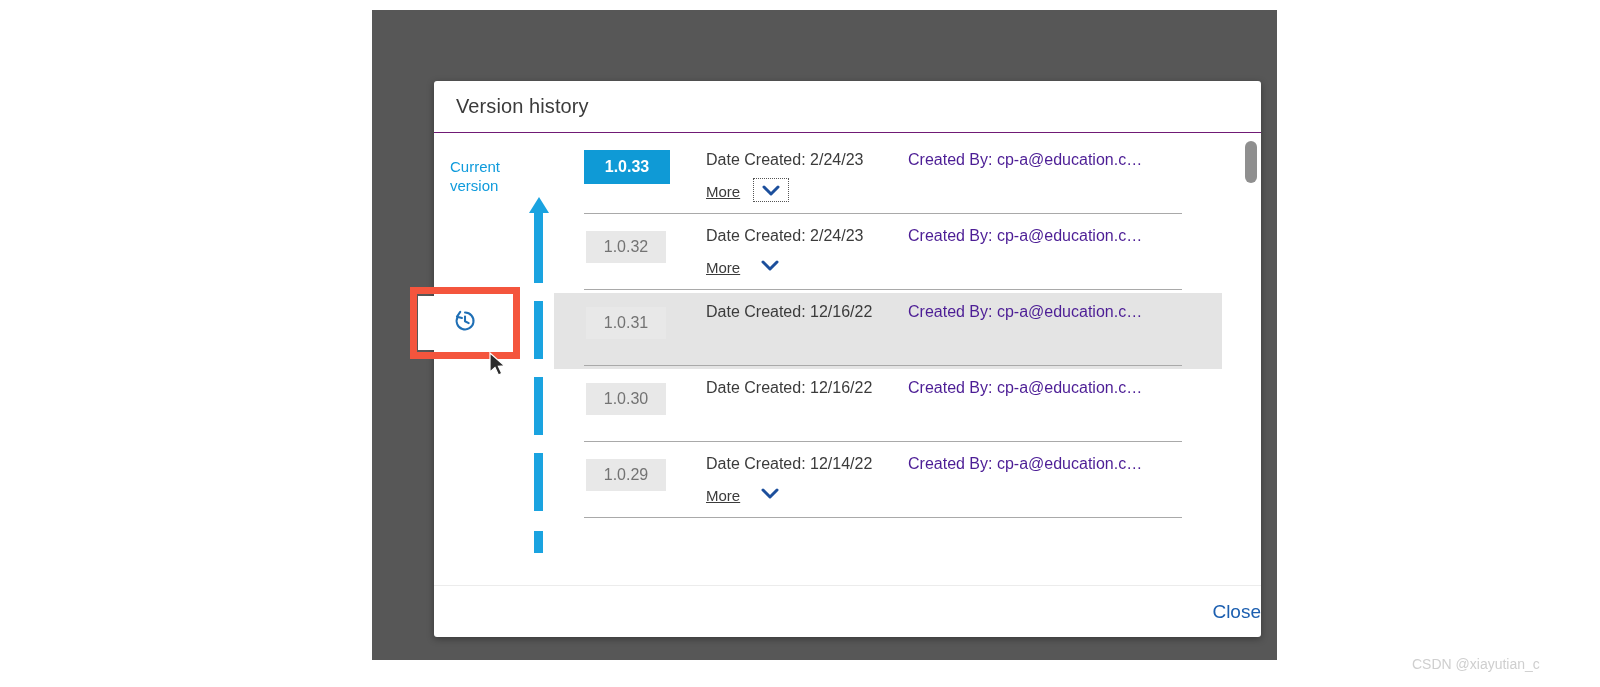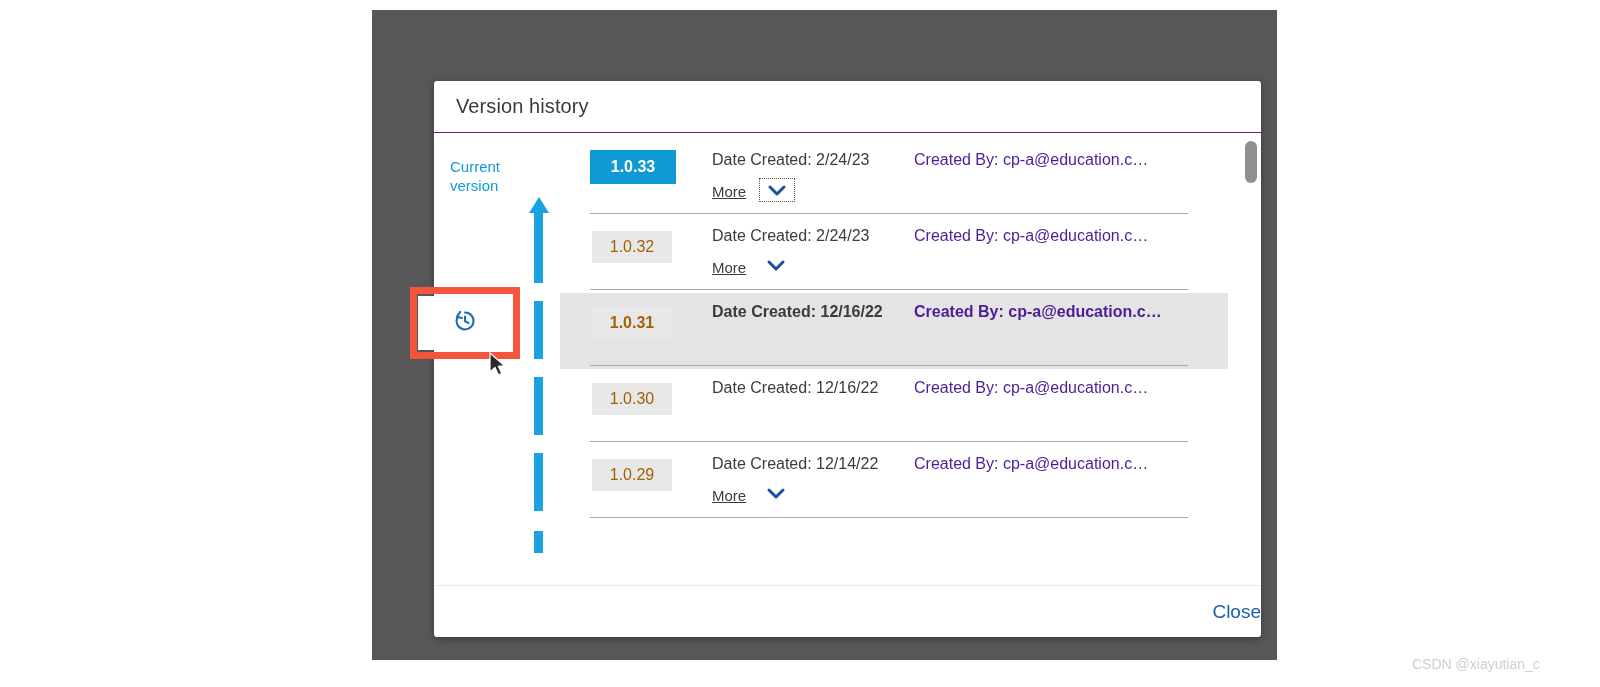--- a/index.html
+++ b/index.html
@@ -102,21 +102,21 @@
   }
 
   
   .rows {
     flex: 1 1 auto;
     position: relative;
   }
 
   .row {
     position: absolute;
-    left: 12px;
+    left: 6px;
     width: 668px;
     height: 76px;
     box-sizing: border-box;
   }
   .row.hovered { background: #e4e4e4; }
 
   .row-inner {
     position: relative;
     height: 100%;
   }
@@ -124,21 +124,21 @@
   .ver-badge {
     position: absolute;
     left: 32px;
     top: 14px;
     width: 80px;
     height: 32px;
     line-height: 32px;
     text-align: center;
     font-size: 16px;
     background: #e8e8e8;
-    color: #a16207;
+    color: #737373;
     box-sizing: border-box;
   }
   .ver-badge.current {
     background: #0f9ad6;
     color: #ffffff;
     font-weight: bold;
     top: 9px;
     height: 34px;
     line-height: 34px;
     left: 30px;
@@ -332,21 +332,21 @@
             <div class="meta-author">Created By: cp-a@education.c…</div>
             <span class="more-link">More</span>
             <span class="more-chev">
               <svg width="20" height="13" viewBox="0 0 20 13">
                 <polyline points="3,3 10,10 17,3" fill="none" stroke="#1c4f9c" stroke-width="3" stroke-linecap="round" stroke-linejoin="round"></polyline>
               </svg>
             </span>
             <div class="row-sep"></div>
           </div>
         </div>
-        <div class="row hovered" style="top: 160px; font-weight: bold;">
+        <div class="row hovered" style="top: 160px;">
           <div class="row-inner">
             <div class="ver-badge">1.0.31</div>
             <div class="meta-date">Date Created: 12/16/22</div>
             <div class="meta-author">Created By: cp-a@education.c…</div>
             <div class="row-sep"></div>
           </div>
         </div>
         <div class="row" style="top: 236px;">
           <div class="row-inner">
             <div class="ver-badge">1.0.30</div>

